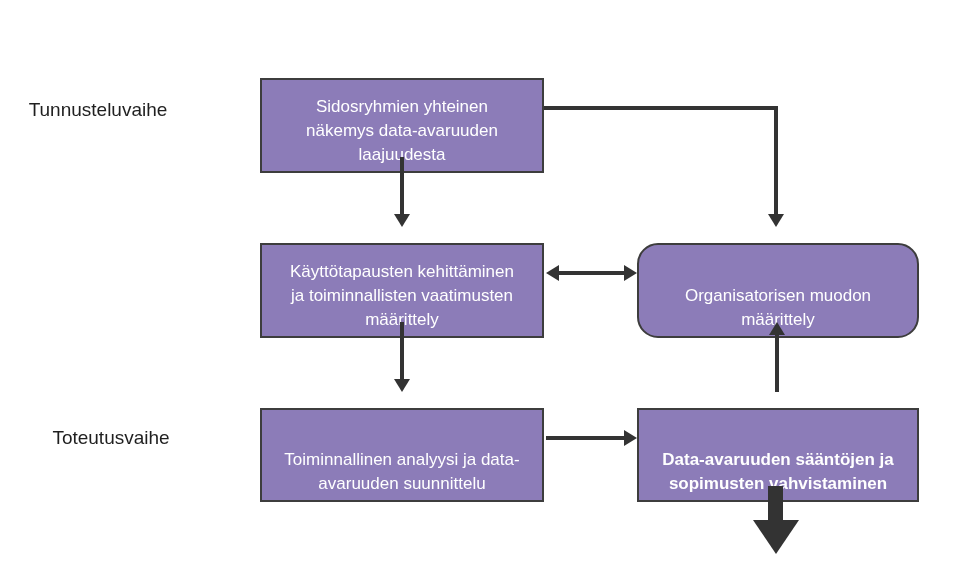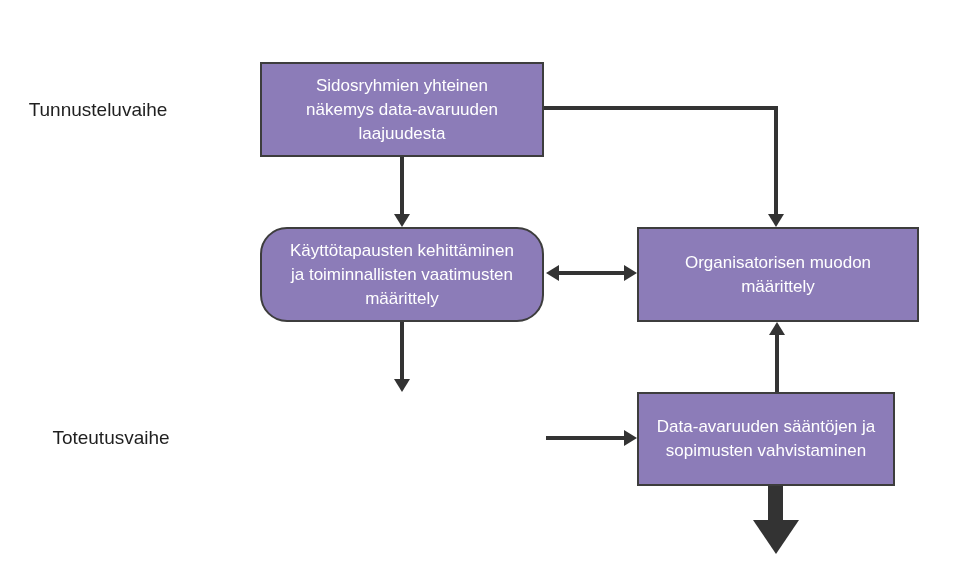--- a/index.html
+++ b/index.html
@@ -27,35 +27,36 @@
   .lbl-1 { top: 98px; }
   .lbl-2 { top: 261px; }
   .lbl-3 { top: 426px; margin-left: 13px; }
 
   .box {
     position: absolute;
     box-sizing: border-box;
     background: var(--box-fill, #8c7cb8);
     border: 2px solid var(--box-border, #3d3d3d);
     display: flex;
-    align-items: center;
+    align-items: flex-end;
     justify-content: center;
     text-align: center;
     color: var(--box-text, #ffffff);
     font-size: 17px;
     line-height: 24px;
-    padding: 12px 8px;
+    padding: 4px 8px;
+    margin-top: 16px;
   }
   .box-text { white-space: pre-line; }
 
   .box-1 { left: 260px; top: 62px;  width: 284px; height: 95px; }
-  .box-2 { left: 260px; top: 227px; width: 284px; height: 95px; border-radius: 27px; }
-  .box-3 { left: 637px; top: 227px; width: 282px; height: 95px; }
+  .box-2 { left: 260px; top: 227px; width: 284px; height: 95px; }
+  .box-3 { left: 637px; top: 227px; width: 282px; height: 95px; border-radius: 21px; }
   .box-4 { left: 260px; top: 392px; width: 284px; height: 94px; }
-  .box-5 { left: 637px; top: 392px; width: 258px; height: 94px; }
+  .box-5 { left: 637px; top: 392px; width: 282px; height: 94px; font-weight: bold; }
 
   .seg { position: absolute; background: var(--arrow, #333333); }
   .head { position: absolute; width: 0; height: 0; }
   .head-down {
     border-left: 8px solid transparent;
     border-right: 8px solid transparent;
     border-top: 13px solid var(--arrow, #333333);
   }
   .head-up {
     border-left: 8px solid transparent;
@@ -117,20 +118,24 @@
   </div>
   <div class="box box-2">
     <span class="box-text">Käyttötapausten kehittäminen
 ja toiminnallisten vaatimusten
 määrittely</span>
   </div>
   <div class="box box-3">
     <span class="box-text">Organisatorisen muodon
 määrittely</span>
   </div>
+  <div class="box box-4">
+    <span class="box-text">Toiminnallinen analyysi ja data-
+avaruuden suunnittelu</span>
+  </div>
   <div class="box box-5">
     <span class="box-text">Data-avaruuden sääntöjen ja
 sopimusten vahvistaminen</span>
   </div>
 
   <div>
     <div class="seg a1-line"></div>
     <div class="head head-down a1-head"></div>
   </div>
 

